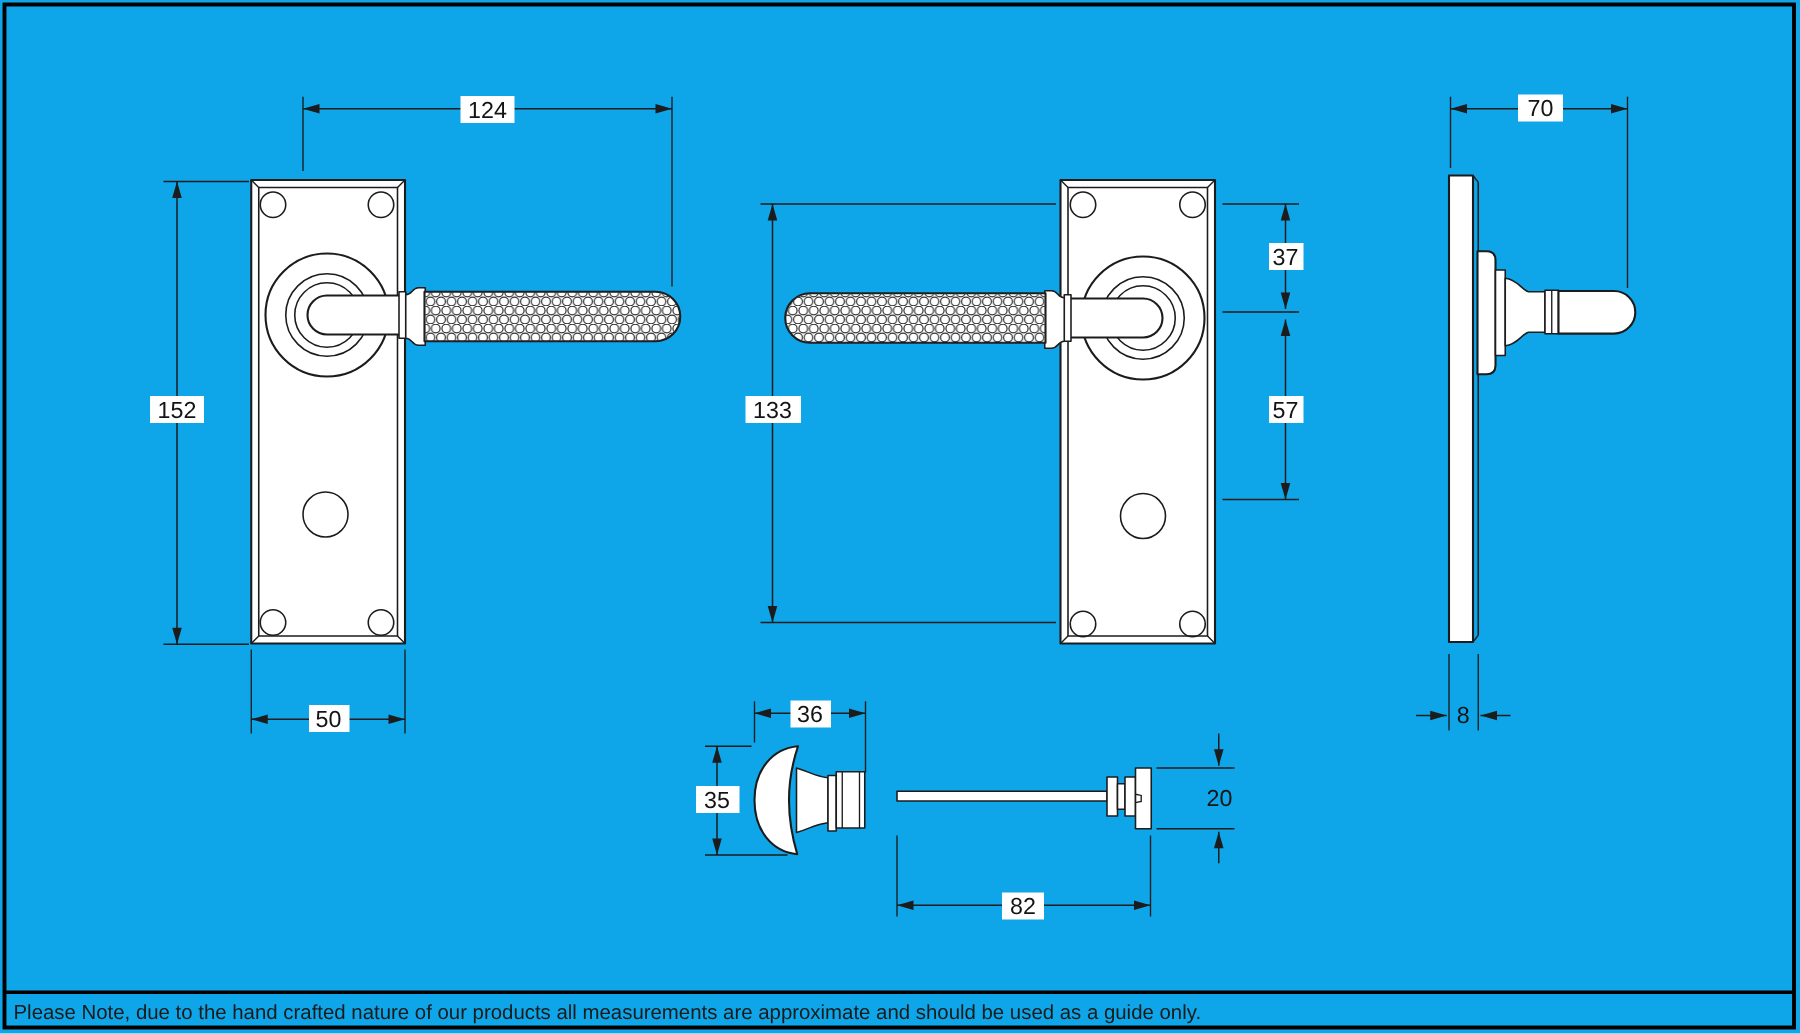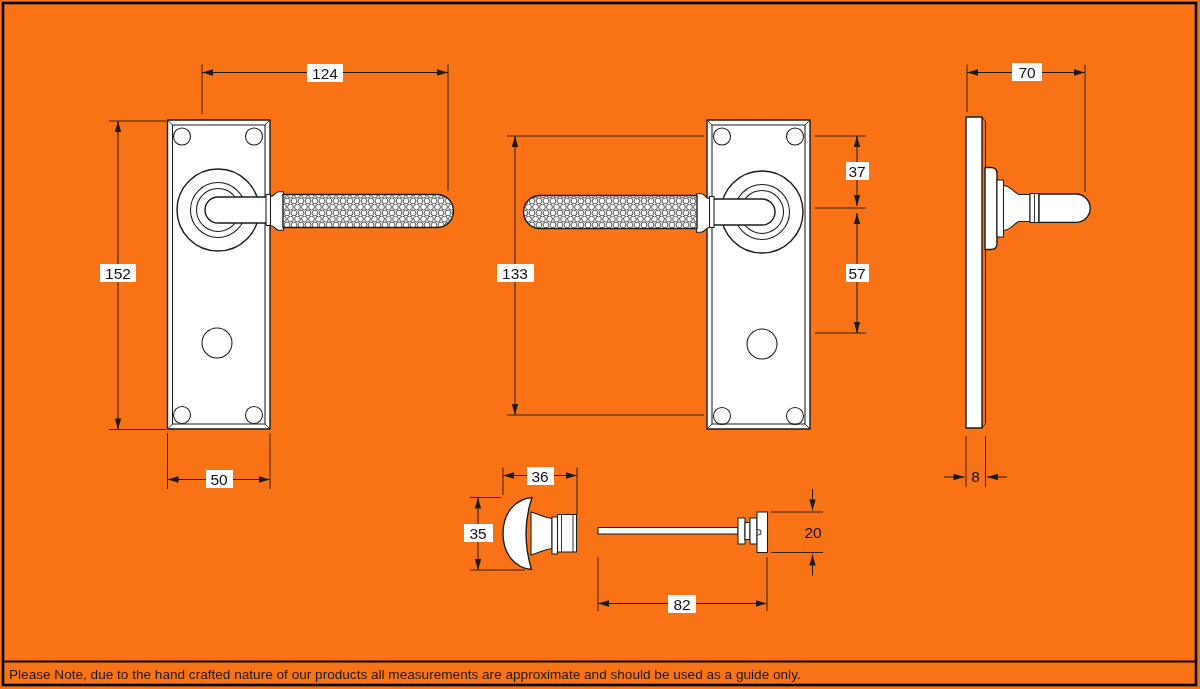--- a/index.html
+++ b/index.html
@@ -1,16 +1,16 @@
 <!DOCTYPE html>
 <html><head>
 <meta charset="utf-8">
 <style>
   html,body{margin:0;padding:0;background:#fff;}
-  .sheet{position:relative;width:1200px;height:689px;background:#f97316;overflow:hidden;
+  .sheet{position:relative;width:1200px;height:689px;background:#0ea5e9;overflow:hidden;
          font-family:"Liberation Sans",sans-serif;}
   svg{position:absolute;left:0;top:0;}
   .part{fill:#ffffff;stroke:#1c1c1c;stroke-width:1.4;stroke-linejoin:round;}
   .thin{stroke-width:1.05;}
   .nofill{fill:none;}
   .dim{stroke:#1c1c1c;stroke-width:1;fill:none;}
   .ext{stroke:#1c1c1c;stroke-width:0.9;fill:none;}
   .lbg{fill:#ffffff;stroke:none;}
   text.dlabel{font-size:15.5px;fill:#141414;text-anchor:middle;
               font-family:"Liberation Sans",sans-serif;}

